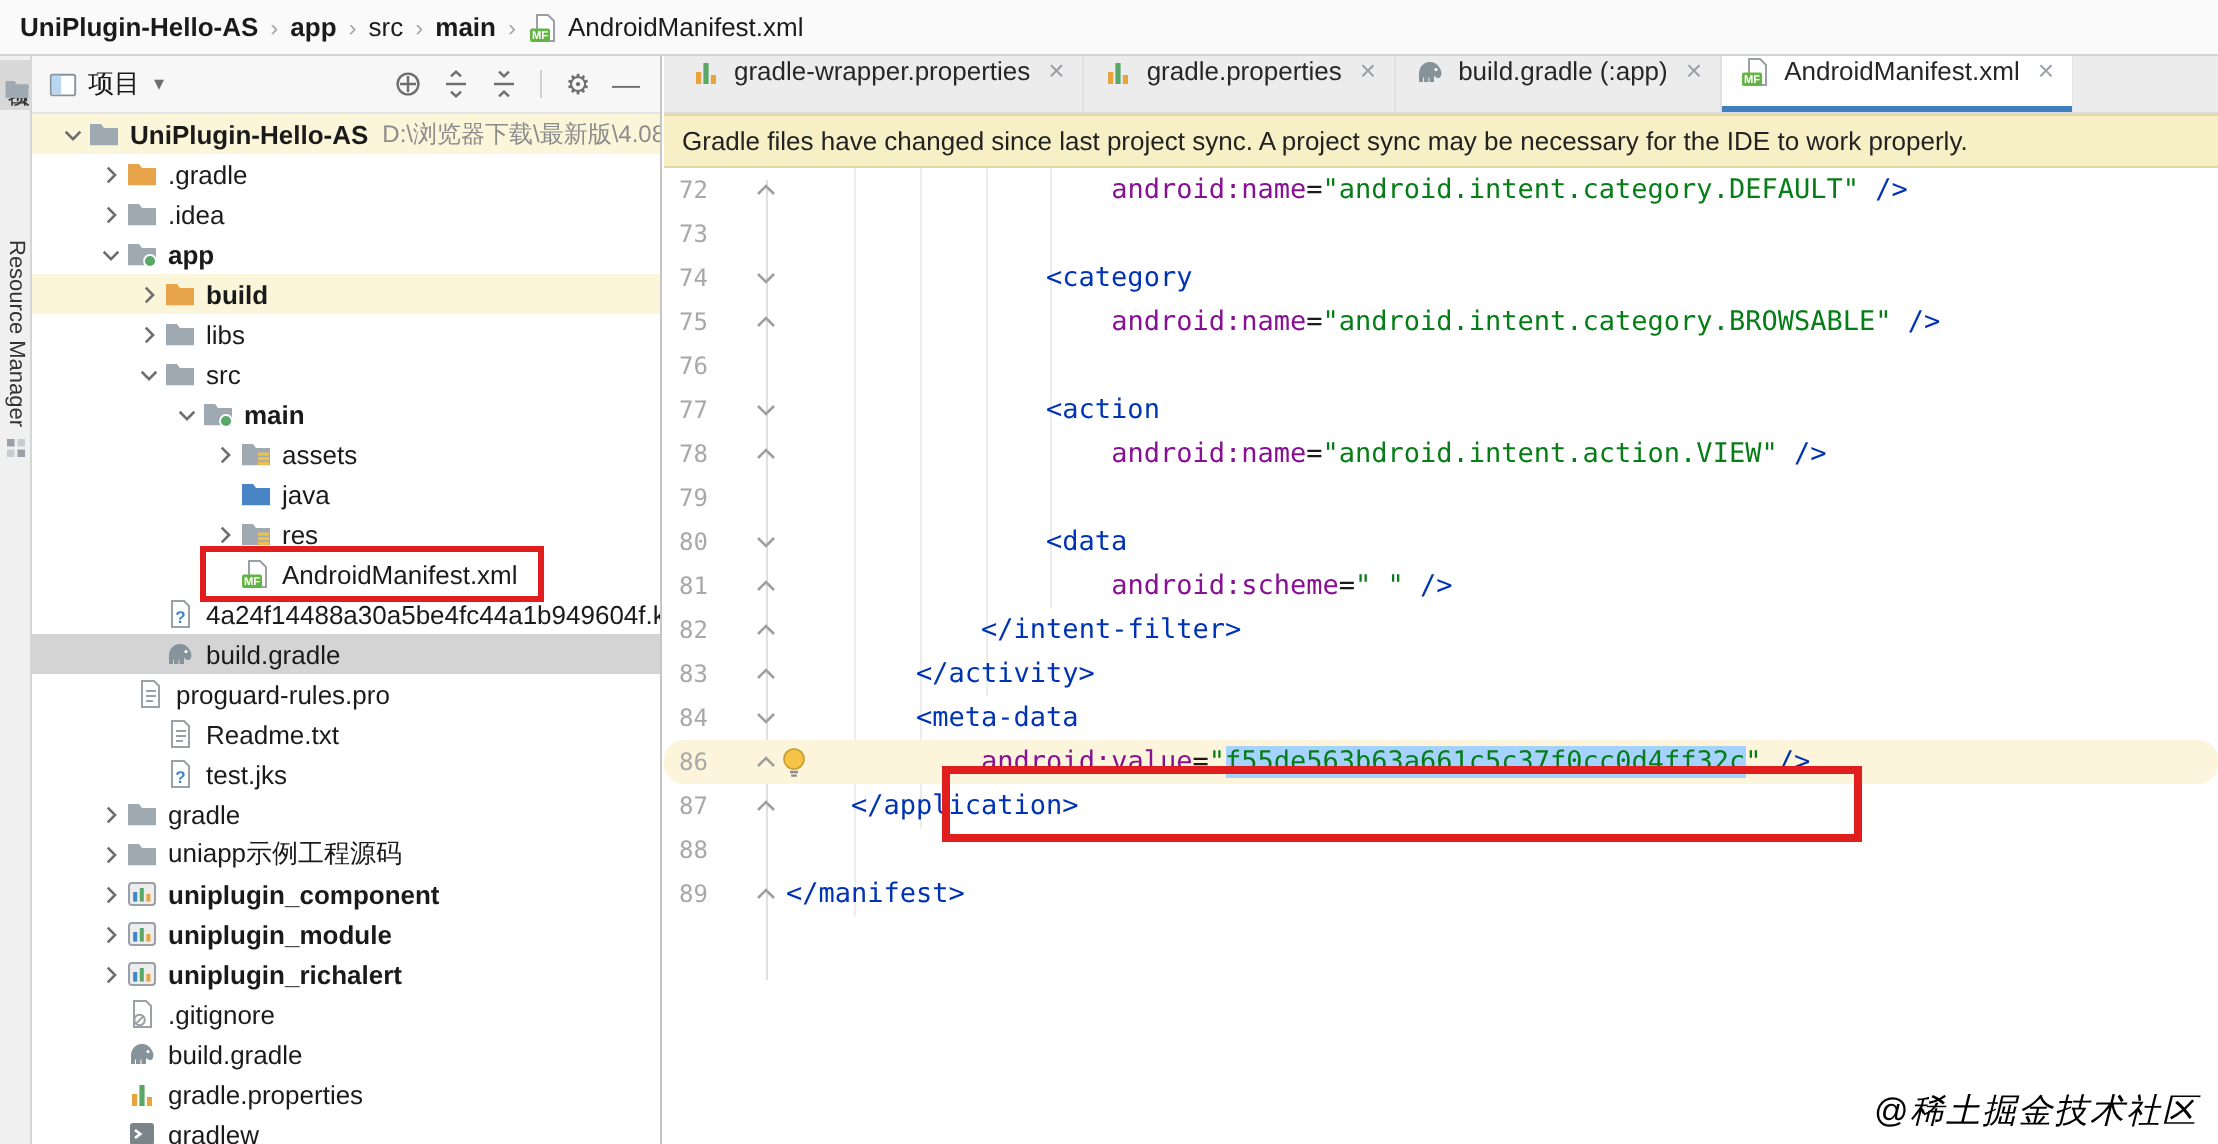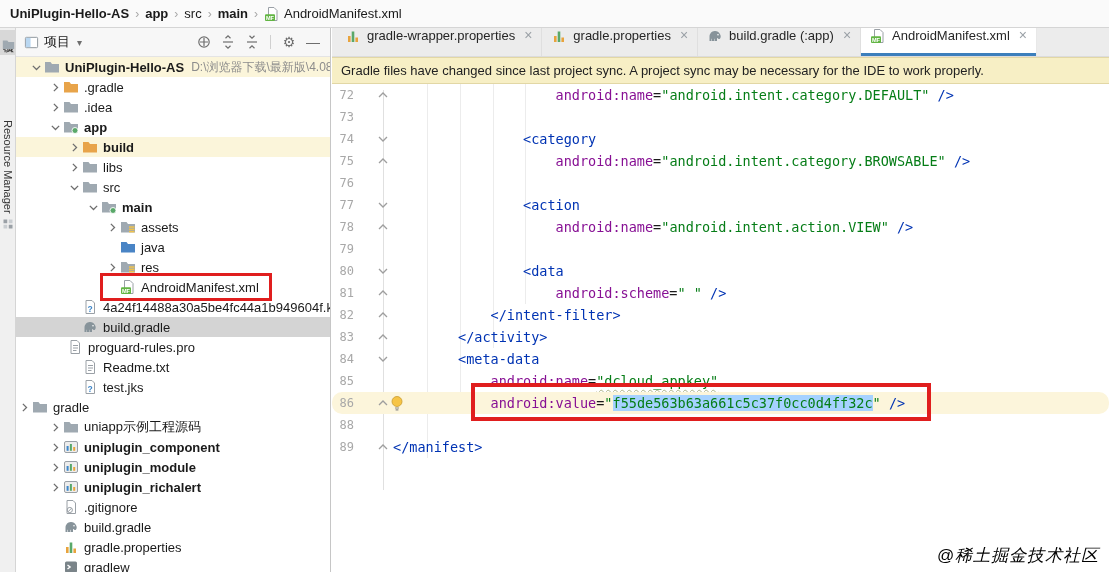--- a/index.html
+++ b/index.html
@@ -371,21 +371,21 @@
       <div class="trow" style="padding-left:50px">
         <span class="arrow"></span>
         <span class="ticon"><span style="display:inline-flex">
             <svg class="i16" viewBox="0 0 16 16">
               <path d="M4 1.5h6l2.5 2.5v10.5H4z" fill="#fff" stroke="#9AA0A6"></path>
               <text x="8.2" y="12.5" font-size="8.5" font-weight="bold" fill="#3E86C9" text-anchor="middle" font-family="sans-serif">?</text>
             </svg>
           </span></span>
         <span class="tlabel">test.jks</span>
       </div>
-      <div class="trow" style="">
+      <div class="trow" style="padding-left:31px">
         <span class="arrow">
           <svg class="i12" viewBox="0 0 16 16">
             <path d="M6 3.5 10.5 8 6 12.5" fill="none" stroke="#6E6E6E" stroke-width="1.6"></path>
           </svg>
         </span>
         <span class="ticon"><span style="display:inline-flex">
             <svg class="i16" viewBox="0 0 16 16">
               <path d="M1 3h5.5L8 5h7v8.6H1z" fill="#9FA9B1"></path>
             </svg>
           </span></span>
@@ -579,27 +579,29 @@
           </svg></span>                    <span class="c-attr">android:scheme</span><span class="c-pln">=</span><span class="c-str">" "</span><span class="c-pln"> </span><span class="c-tag">/&gt;</span></div>
       <div class="cline"><span class="lnum">82</span><span class="fold"><svg width="14" height="14" viewBox="0 0 14 14">
             <path d="M3 9 7 5l4 4" fill="none" stroke="#9E9E9E" stroke-width="1.3"></path>
           </svg></span>            <span class="c-tag">&lt;/intent-filter&gt;</span></div>
       <div class="cline"><span class="lnum">83</span><span class="fold"><svg width="14" height="14" viewBox="0 0 14 14">
             <path d="M3 9 7 5l4 4" fill="none" stroke="#9E9E9E" stroke-width="1.3"></path>
           </svg></span>        <span class="c-tag">&lt;/activity&gt;</span></div>
       <div class="cline"><span class="lnum">84</span><span class="fold"><svg width="14" height="14" viewBox="0 0 14 14">
             <path d="M3 5l4 4 4-4" fill="none" stroke="#9E9E9E" stroke-width="1.3"></path>
           </svg></span>        <span class="c-tag">&lt;meta-data</span></div>
-      <div class="cline"><span class="lnum">85</span>            <span class="c-attr">android:name</span><span class="c-pln">=</span><span class="c-str squiggle">"dcloud_appkey"</span></div>
       <div class="cline current"><span class="lnum">86</span><span class="fold"><svg width="14" height="14" viewBox="0 0 14 14">
             <path d="M3 9 7 5l4 4" fill="none" stroke="#9E9E9E" stroke-width="1.3"></path>
           </svg></span><span class="bulb"><svg width="14" height="17" viewBox="0 0 14 17">
             <circle cx="7" cy="6.5" r="5" fill="#F6C445" stroke="#C89B2E" stroke-width=".8"></circle>
             <path d="M5 13h4M5.6 14.8h2.8" stroke="#8A8A8A" stroke-width="1.2"></path>
           </svg></span>            <span class="c-attr">android:value</span><span class="c-pln">=</span><span class="c-str">"</span><span class="c-str c-sel">f55de563b63a661c5c37f0cc0d4ff32c</span><span class="c-str">"</span><span class="c-pln"> </span><span class="c-tag">/&gt;</span></div>
+      <div class="cline"><span class="lnum">87</span><span class="fold"><svg width="14" height="14" viewBox="0 0 14 14">
+            <path d="M3 9 7 5l4 4" fill="none" stroke="#9E9E9E" stroke-width="1.3"></path>
+          </svg></span>    <span class="c-tag">&lt;/application&gt;</span></div>
       <div class="cline"><span class="lnum">88</span></div>
       <div class="cline"><span class="lnum">89</span><span class="fold"><svg width="14" height="14" viewBox="0 0 14 14">
             <path d="M3 9 7 5l4 4" fill="none" stroke="#9E9E9E" stroke-width="1.3"></path>
           </svg></span><span class="c-tag">&lt;/manifest&gt;</span></div>
     </div>
 </div>
 
 <div id="watermark">@稀土掘金技术社区</div>
 
 </body></html>

